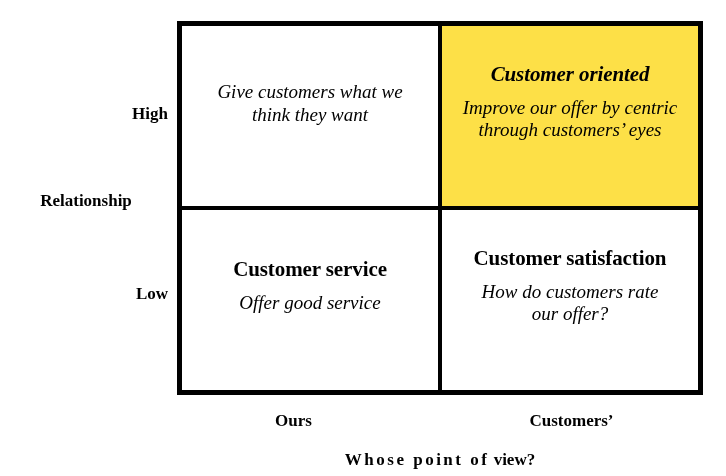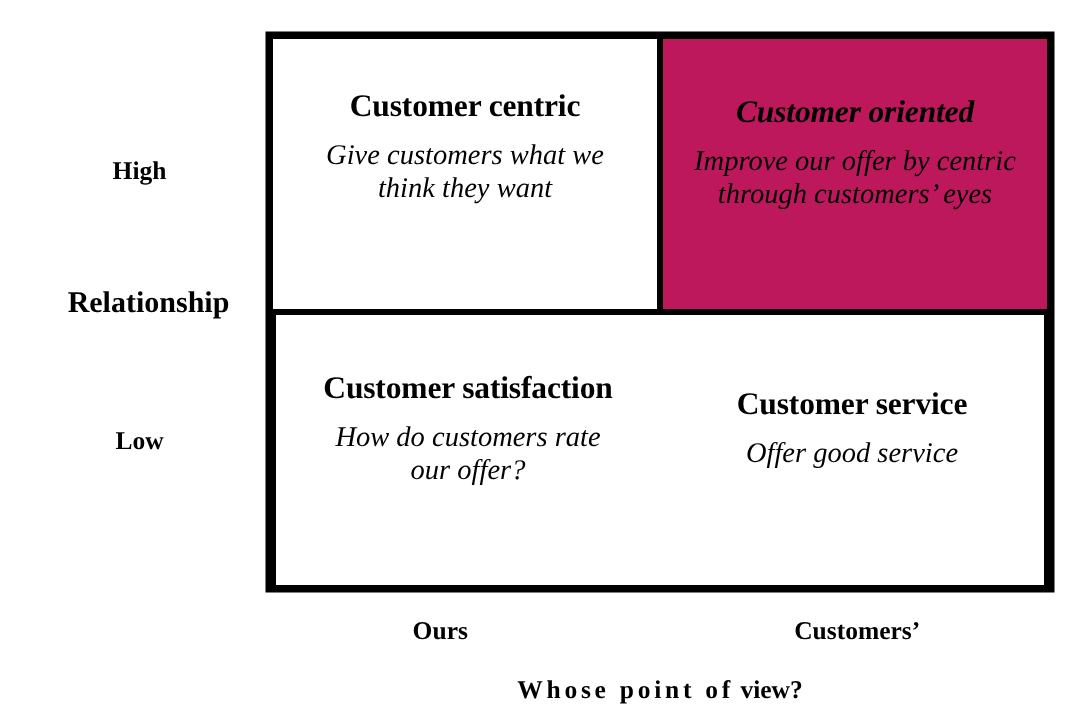--- a/index.html
+++ b/index.html
@@ -63,49 +63,49 @@
     white-space: nowrap;
   }
   .cell-desc {
     font-style: italic;
     font-size: 19px;
     line-height: 1.17;
     margin-top: 11px;
   }
 
   
-  #cell-tr { background: #be185d; }
+  #cell-tr { background: #fde047; }
   #cell-tr .cell-title { font-style: italic; }
   #cell-tr .cell-inner { margin-top: -28px; }
 
   .c-tl .cell-desc { padding: 0 14px; }
   .c-tr .cell-desc { padding: 0 4px; }
   .c-br .cell-desc { padding: 0 16px; }
 
   
   .y-tick {
     position: absolute;
     right: 558px;         
     width: 150px;
-    text-align: center;
+    text-align: right;
     font-weight: bold;
     font-size: 17px;
     line-height: 1;
   }
   #y-tick-high { top: 105px; }
   #y-tick-low  { top: 285px; }
 
   #y-axis-title {
     position: absolute;
-    left: 19px;
+    left: 6px;
     top: 190px;
     width: 160px;
     text-align: center;
     font-weight: bold;
-    font-size: 20px;
+    font-size: 17px;
     line-height: 1.28;
   }
 
   
   .x-tick {
     position: absolute;
     top: 412px;
     text-align: center;
     font-weight: bold;
     font-size: 17px;
@@ -134,43 +134,42 @@
 </div>
 
 <div class="y-tick" id="y-tick-high">High</div>
 
 <div class="y-tick" id="y-tick-low">Low</div>
 
 <div id="matrix">
 
   <div class="cell c-tl" id="cell-tl">
     <div class="cell-inner">
-      <div class="cell-title">Customer centric</div>
       <div class="cell-desc">Give customers what we think they want</div>
     </div>
   </div>
 
   <div class="cell c-tr" id="cell-tr">
     <div class="cell-inner">
       <div class="cell-title">Customer oriented</div>
       <div class="cell-desc">Improve our offer by centric through customers’ eyes</div>
     </div>
   </div>
 
+  <div class="cell c-bl" id="cell-bl">
+    <div class="cell-inner">
+      <div class="cell-title">Customer service</div>
+      <div class="cell-desc">Offer good service</div>
+    </div>
+  </div>
+
   <div class="cell c-br" id="cell-br">
     <div class="cell-inner">
       <div class="cell-title">Customer satisfaction</div>
       <div class="cell-desc">How do customers rate our offer?</div>
-    </div>
-  </div>
-
-  <div class="cell c-bl" id="cell-bl">
-    <div class="cell-inner">
-      <div class="cell-title">Customer service</div>
-      <div class="cell-desc">Offer good service</div>
     </div>
   </div>
 
 </div>
 
 <div class="x-tick" id="x-tick-ours">Ours</div>
 
 <div class="x-tick" id="x-tick-customers">Customers’</div>
 
 <div id="x-axis-title"><span class="wide-gap">Whose point of</span> <span>view?</span></div>

